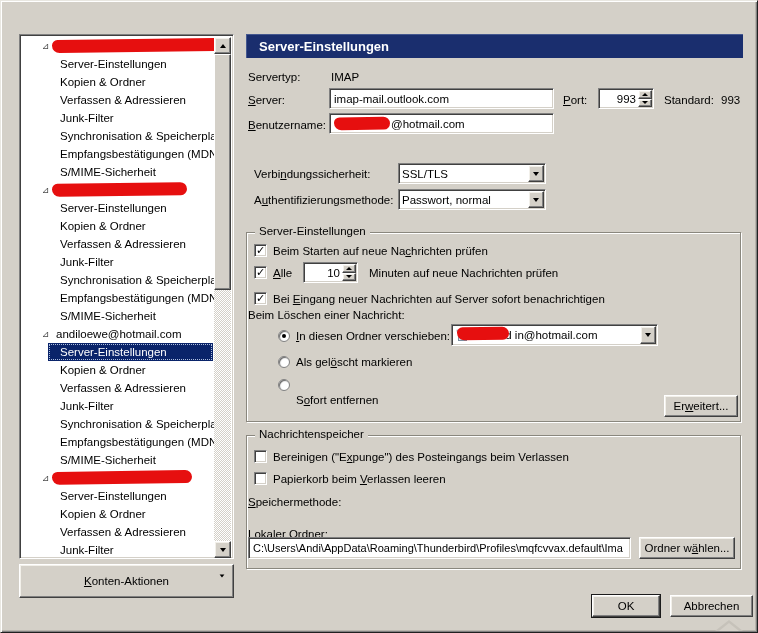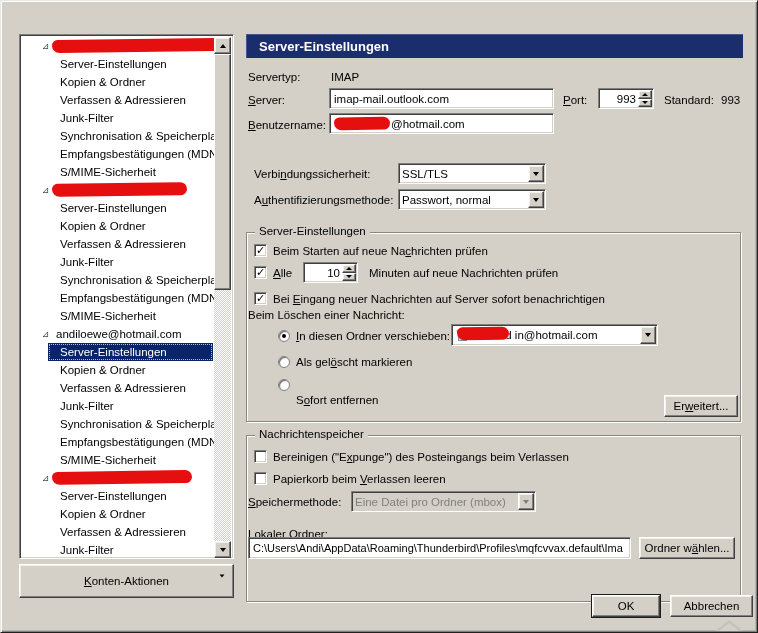--- a/index.html
+++ b/index.html
@@ -254,36 +254,30 @@
     <span class="radio" style="left:32px;top:322px;"></span>
     <span class="lab" style="left:50px;top:322px;">Als gel<u>ö</u>scht markieren</span>
 
     <span class="radio" style="left:32px;top:345px;"></span>
     <span class="lab" style="left:50px;top:360px;">S<u>o</u>fort entfernen</span>
 
     <div class="push" style="position:absolute;left:418px;top:361px;width:74px;height:22px;">
       <span class="btn-label">Er<u>w</u>eitert...</span>
     </div>
 
-    <div class="groupbox" style="left:0;top:401px;width:495px;height:167px;">
+    <div class="groupbox" style="left:0;top:401px;width:495px;height:134px;">
       <span class="legend">Nachrichtenspeicher</span>
     </div>
     <span class="check" style="left:8px;top:416px;"></span>
     <span class="lab" style="left:27px;top:417px;">Bereinigen ("E<u>x</u>punge") des Posteingangs beim Verlassen</span>
 
     <span class="check" style="left:8px;top:438px;"></span>
     <span class="lab" style="left:27px;top:439px;">Papierkorb beim <u>V</u>erlassen leeren</span>
 
     <span class="lab" style="left:2px;top:462px;"><u>S</u>peichermethode:</span>
-    <div class="combo sunken disabled" style="left:105px;top:457px;width:185px;height:21px;">
-      <span>Eine Datei pro Ordner (mbox)</span>
-      <span class="combo-arrow push">
-          <span class="arr down"></span>
-        </span>
-    </div>
 
     <span class="lab" style="left:2px;top:494px;">Lokaler Ordner:</span>
     <div class="field sunken" style="left:2px;top:503px;width:383px;height:22px;font-size:11px;">
       <span>C:\Users\Andi\AppData\Roaming\Thunderbird\Profiles\mqfcvvax.default\Ima</span>
     </div>
     <div class="push" style="position:absolute;left:393px;top:503px;width:96px;height:22px;">
       <span class="btn-label">Ordner w<u>ä</u>hlen...</span>
     </div>
   </div>
 

